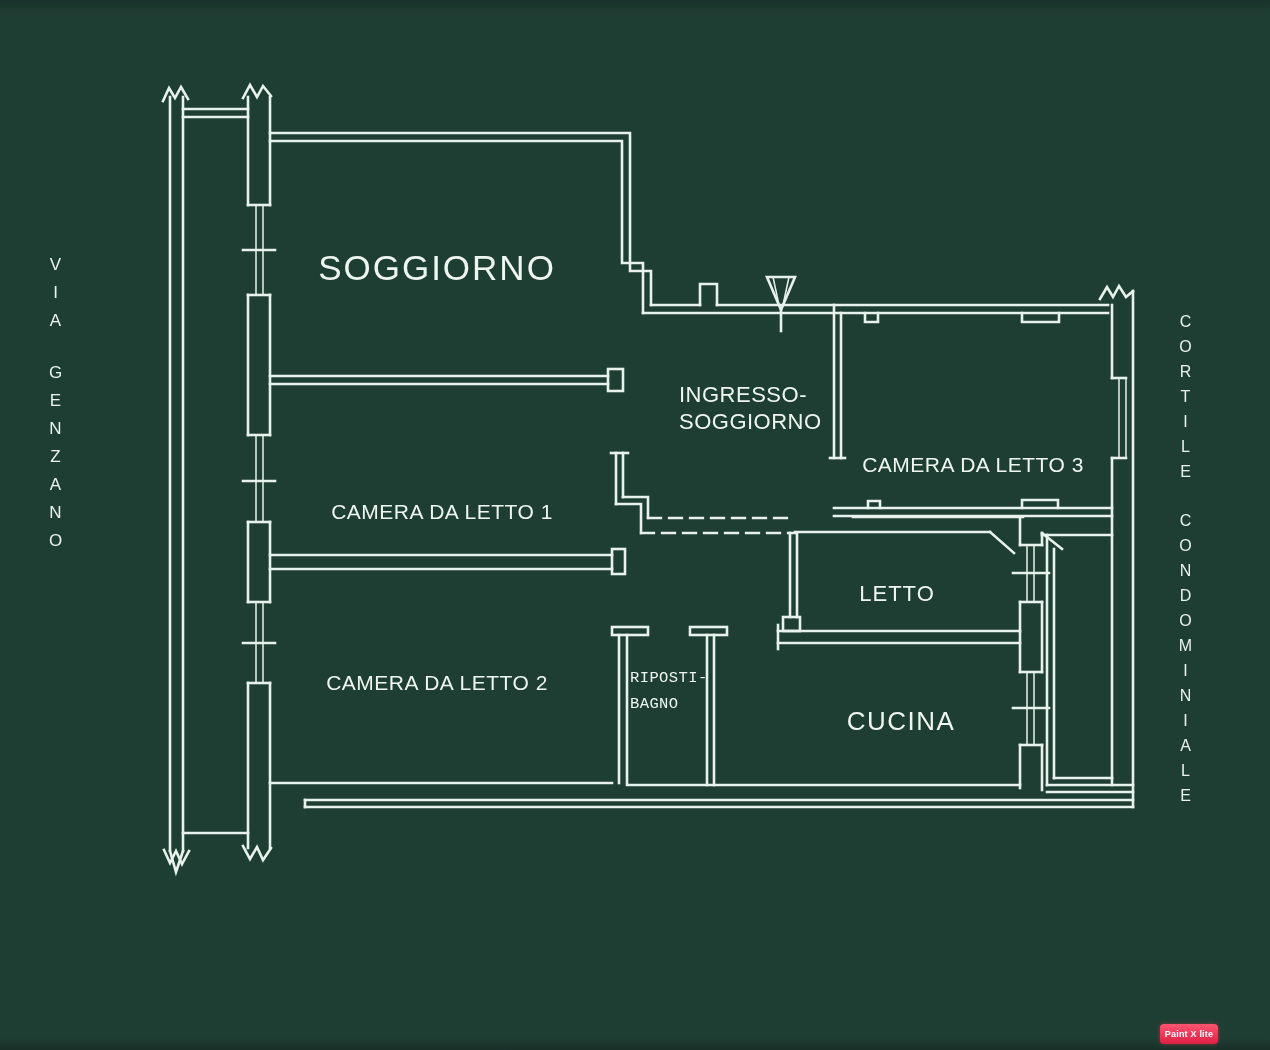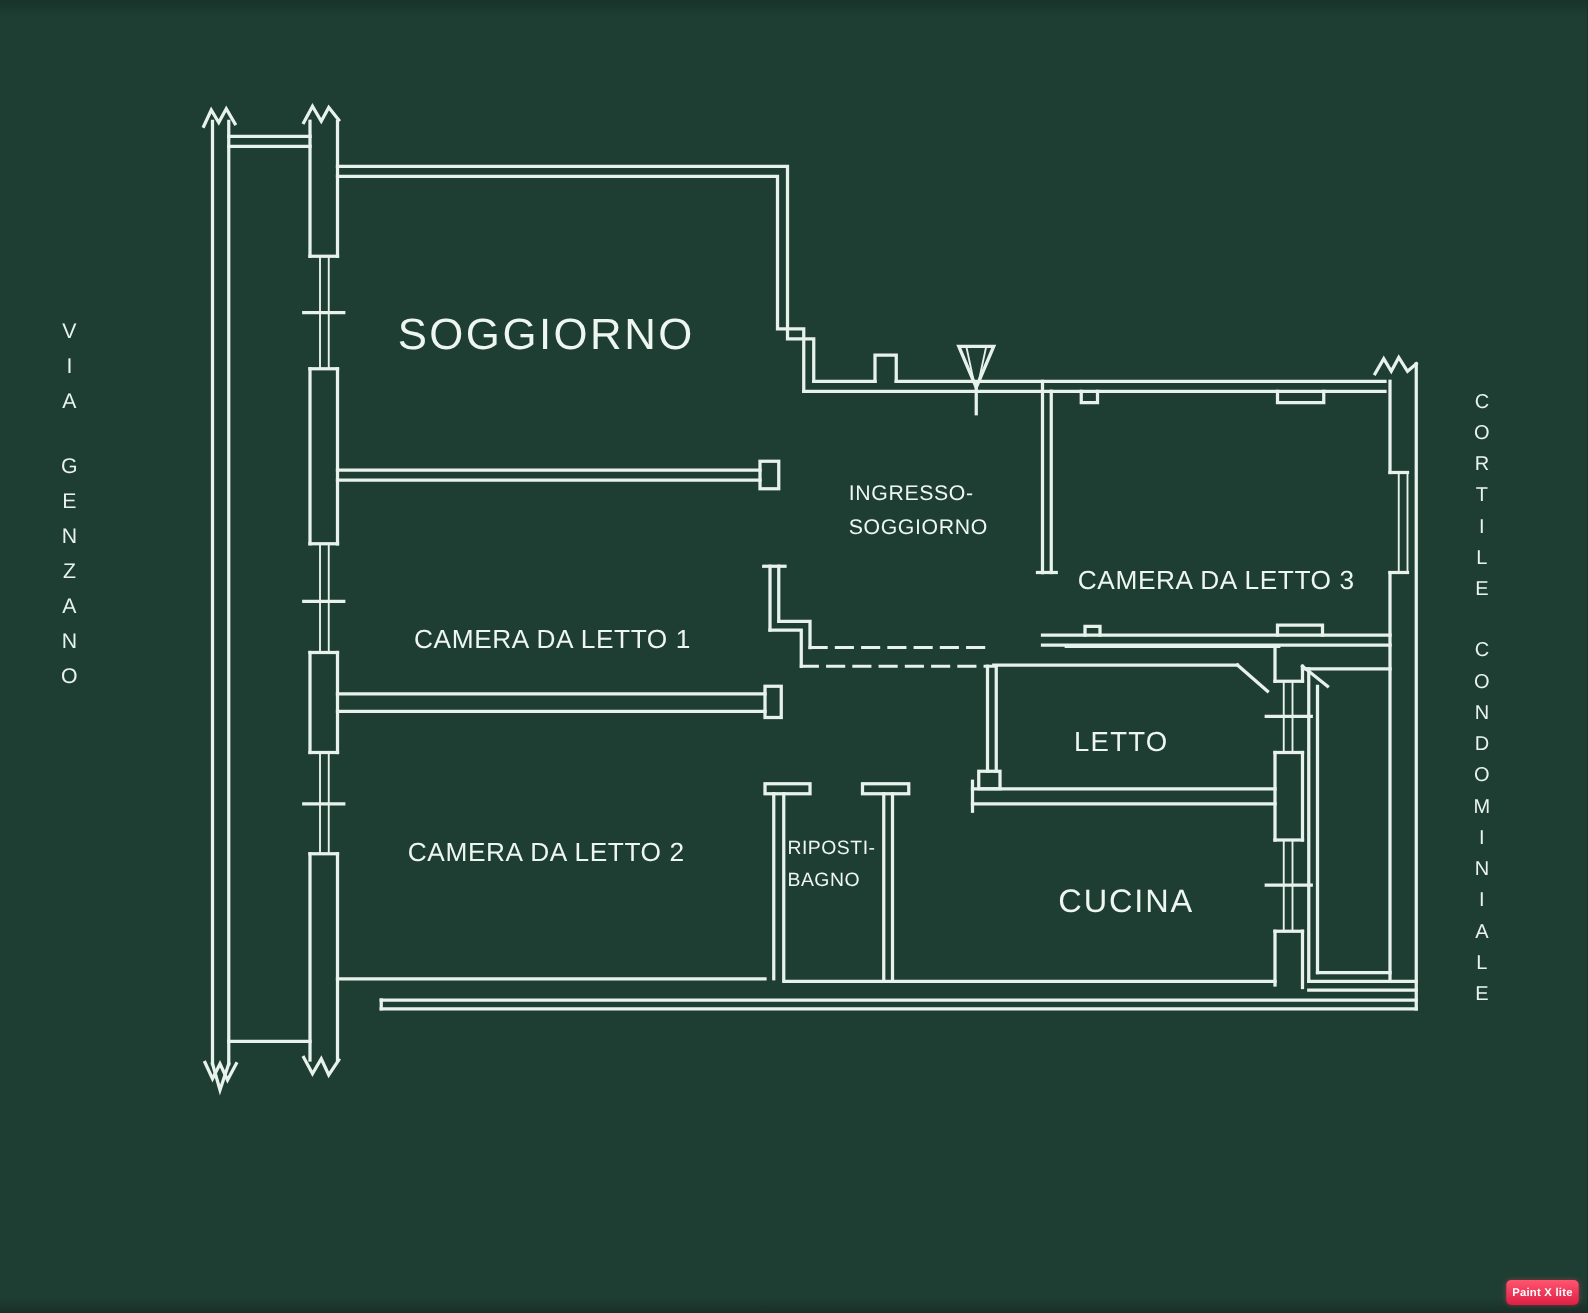--- a/index.html
+++ b/index.html
@@ -14,34 +14,34 @@
   }
   .w .thin{stroke-width:1.5;}
   .w .dash{stroke-dasharray:13 8;stroke-width:2.3;}
   
   .lbl{position:absolute;color:#edf6f1;white-space:nowrap;}
   .ctr{transform:translate(-50%,-50%);}
   .lbl-soggiorno{font-size:35px;letter-spacing:2px;}
   .lbl-room{font-size:21px;letter-spacing:.5px;margin-top:45px;}
   .lbl-bagno{font-size:22px;letter-spacing:1px;}
   .lbl-cucina{font-size:26px;letter-spacing:1.5px;}
-  .lbl-ingresso{font-size:17px;line-height:27px;letter-spacing:.5px;}
-  .lbl-ripo{font-size:15.5px;line-height:25.5px;letter-spacing:.4px;}
+  .lbl-ingresso{font-size:22px;line-height:27px;letter-spacing:.5px;}
+  .lbl-ripo{font-size:15.5px;line-height:25.5px;letter-spacing:.4px;font-family:Liberation Mono, monospace;}
   
   .street{position:absolute;display:flex;flex-direction:column;color:#e9f3ee;}
   .street span{
     writing-mode:vertical-rl;text-orientation:upright;display:block;
   }
   .street-left{left:45px;top:255px;gap:24px;}
   .street-left span{font-size:17px;letter-spacing:9px;}
   .street-right{left:1176px;top:313px;gap:24px;}
   .street-right span{font-size:16px;letter-spacing:8px;}
   
   .watermark{
-    position:absolute;left:1205px;top:1024px;width:58px;height:20px;
+    position:absolute;left:1160px;top:1024px;width:58px;height:20px;
     background:linear-gradient(180deg,#ff5570,#dd1f44);
     border-radius:4px;color:#ffffff;font-size:9px;font-weight:bold;
     display:flex;align-items:center;justify-content:center;letter-spacing:.2px;
     box-shadow:0 0 4px rgba(255,60,90,.45);
   }
 </style>
 </head>
 <body>
 
 <div id="stage">

